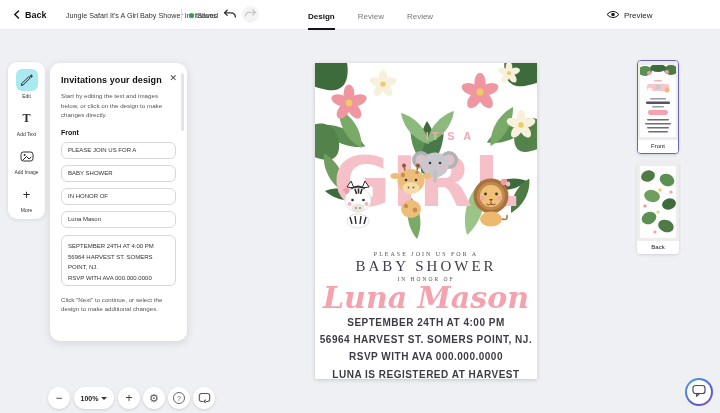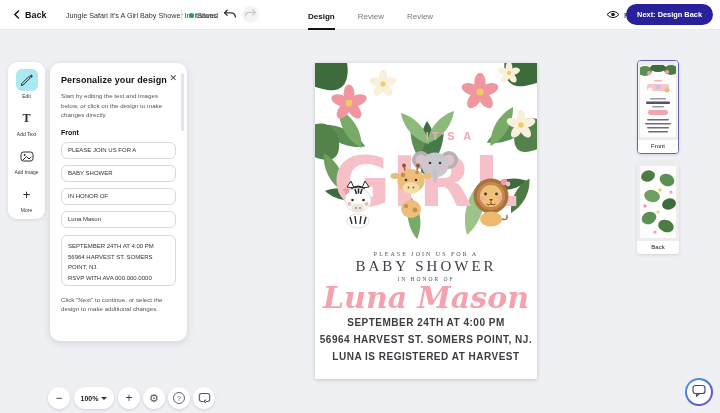--- a/index.html
+++ b/index.html
@@ -146,21 +146,20 @@
   </div>
   <div class="preview">
     <span>
       <svg width="14" height="9" viewBox="0 0 14 9">
           <path d="M1 4.5 Q7 -1.8 13 4.5 Q7 10.8 1 4.5 Z" stroke="#1c1c1c" stroke-width="1" fill="none"></path>
           <circle cx="7" cy="4.5" r="1.8" fill="#1c1c1c"></circle>
         </svg>
     </span>
     <span>Preview</span>
   </div>
-  <button class="next-btn">Next: Design Back</button>
 </div>
 
 <div class="toolbox">
   <div class="tool active">
     <span class="ic">
       <svg width="13" height="13" viewBox="0 0 13 13">
           <path d="M3.2 11 L10 4.2 L8.6 2.8 L1.8 9.6 L1.4 11.4 Z" fill="none" stroke="#222" stroke-width="1"></path>
           <path d="M11.2 1 v2.4 M10 2.2 h2.4" stroke="#222" stroke-width="1" stroke-linecap="round"></path>
         </svg>
     </span>
@@ -184,21 +183,21 @@
   </div>
   <div class="tool">
     <span class="ic">
         <span class="t-plus">+</span>
       </span>
     <span class="lbl">More</span>
   </div>
 </div>
 
 <div class="panel">
-  <h2>Personalize your design</h2>
+  <h2>Invitations your design</h2>
   <span class="close">✕</span>
   <div class="desc">Start by editing the text and images below, or click on the design to make changes directly.</div>
   <div class="front-lbl">Front</div>
   <input class="pfield" value="PLEASE JOIN US FOR A" style="">
   <input class="pfield" value="BABY SHOWER" style="">
   <input class="pfield" value="IN HONOR OF" style="">
   <input class="pfield" value="Luna Mason" style="">
   <textarea class="parea" style="">SEPTEMBER 24TH AT 4:00 PM
 56964 HARVEST ST. SOMERS POINT, NJ.
 RSVP WITH AVA 000.000.0000
@@ -330,20 +329,21 @@
     </svg>
   </div>
 
   <div class="inv-serif join">PLEASE JOIN US FOR A</div>
   <div class="inv-serif bigtitle">BABY SHOWER</div>
   <div class="inv-serif honor">IN HONOR OF</div>
   <div class="babyname">Luna Mason</div>
   <div class="details">
     <div>SEPTEMBER 24TH AT 4:00 PM</div>
     <div>56964 HARVEST ST. SOMERS POINT, NJ.</div>
+    <div>RSVP WITH AVA 000.000.0000</div>
     <div>LUNA IS REGISTERED AT HARVEST</div>
   </div>
 </div>
 
 <div class="thumb thumb-front sel">
   <div class="img">
     <svg width="36" height="72" viewBox="0 0 36 72">
       <rect x="0" y="0" width="36" height="72" fill="#fdfdfd"></rect>
       <ellipse cx="5" cy="6" rx="7" ry="5" fill="#5c8f54"></ellipse>
       <ellipse cx="31" cy="5" rx="7" ry="5" fill="#4c7c44"></ellipse>

